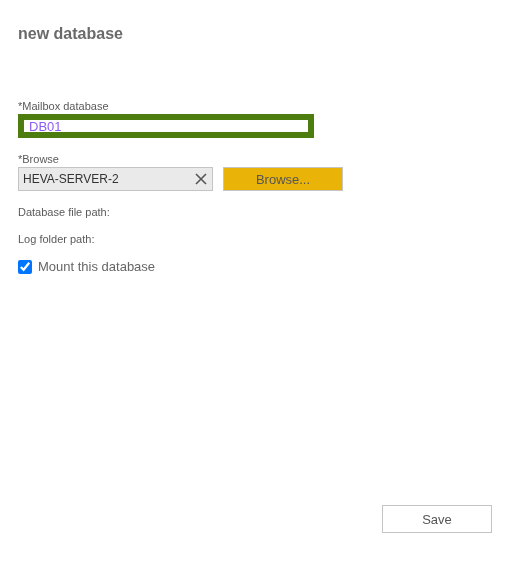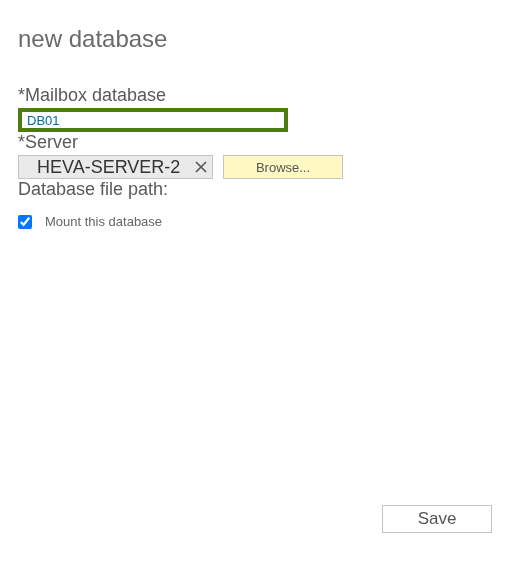--- a/index.html
+++ b/index.html
@@ -15,143 +15,144 @@
   .page {
     position: relative;
     width: 510px;
     height: 568px;
     box-sizing: border-box;
   }
   .title {
     position: absolute;
     left: 18px;
     top: 25px;
-    font-size: 24px;
-    font-weight: 400;
+    font-size: 16px;
+    font-weight: 700;
     color: #6a6a6a;
   }
   .form {
     position: absolute;
     left: 18px;
     top: 85px;
     width: 330px;
   }
   .label {
     display: block;
-    margin-top: 0;
+    margin-top: 15px;
     margin-bottom: 2px;
     color: #5a5a5a;
-    font-size: 18px;
+    font-size: 11px;
   }
   .text-input {
-    width: 270px;
+    width: 296px;
     height: 24px;
-    border: 4px solid #4d7c0f;
+    border: 6px solid #4d7c0f;
     font-size: 13px;
     padding: 0 5px;
-    color: #0369a1;
+    color: #8b5cf6;
     box-sizing: border-box;
   }
   .server-row {
     display: flex;
     align-items: stretch;
     gap: 10px;
   }
   .server-selected {
     width: 195px;
     height: 24px;
     border: 1px solid #c4c4c4;
     background: #eaeaea;
     display: flex;
     align-items: center;
     box-sizing: border-box;
   }
   .server-name {
     flex: 1;
-    padding-left: 18px;
+    padding-left: 4px;
     color: #333;
-    font-size: 18px;
+    font-size: 12px;
   }
   .server-clear {
     width: 22px;
     height: 22px;
     display: flex;
     align-items: center;
     justify-content: center;
     color: #555;
     cursor: pointer;
     font-size: 14px;
     line-height: 1;
   }
   .browse-btn {
     width: 120px;
     height: 24px;
     border: 1px solid #c4c4c4;
-    background: #fef9c3;
+    background: #eab308;
     color: #555;
     font-size: 13px;
     cursor: pointer;
     box-sizing: border-box;
   }
   .check-row {
     margin-top: 14px;
     display: flex;
     align-items: center;
-    gap: 13px;
+    gap: 6px;
   }
   .check-row input[type="checkbox"] {
     width: 14px;
     height: 14px;
     margin: 0;
   }
   .footer {
     position: absolute;
     right: 18px;
     bottom: 35px;
     display: flex;
     gap: 12px;
   }
   .footer button {
     width: 110px;
     height: 28px;
     border: 1px solid #c4c4c4;
     background: #ffffff;
     color: #555;
-    font-size: 17px;
+    font-size: 13px;
     cursor: pointer;
   }
 </style>
 </head>
 <body>
 
 <div class="page">
 
   <div class="title">new database</div>
 
   <div class="form">
 
     <label class="label">*Mailbox database</label>
     <input type="text" class="text-input" value="DB01" style="">
 
-    <label class="label">*Server</label>
+    <label class="label">*Browse</label>
     <div class="server-row">
       <div class="server-selected">
         <span class="server-name">HEVA-SERVER-2</span>
         <span class="server-clear">
           <svg width="12" height="12" viewBox="0 0 12 12">
             <line x1="1" y1="1" x2="11" y2="11" stroke="#555" stroke-width="1.6"></line>
             <line x1="11" y1="1" x2="1" y2="11" stroke="#555" stroke-width="1.6"></line>
           </svg>
         </span>
       </div>
       <button type="button" class="browse-btn">Browse...</button>
     </div>
 
     <label class="label">Database file path:</label>
 
+    <label class="label">Log folder path:</label>
 
     <div class="check-row">
       <input type="checkbox" id="mountchk" checked="" style="">
       <label for="mountchk">Mount this database</label>
     </div>
 
   </div>
 
   <div class="footer">
     <button type="button">Save</button>

